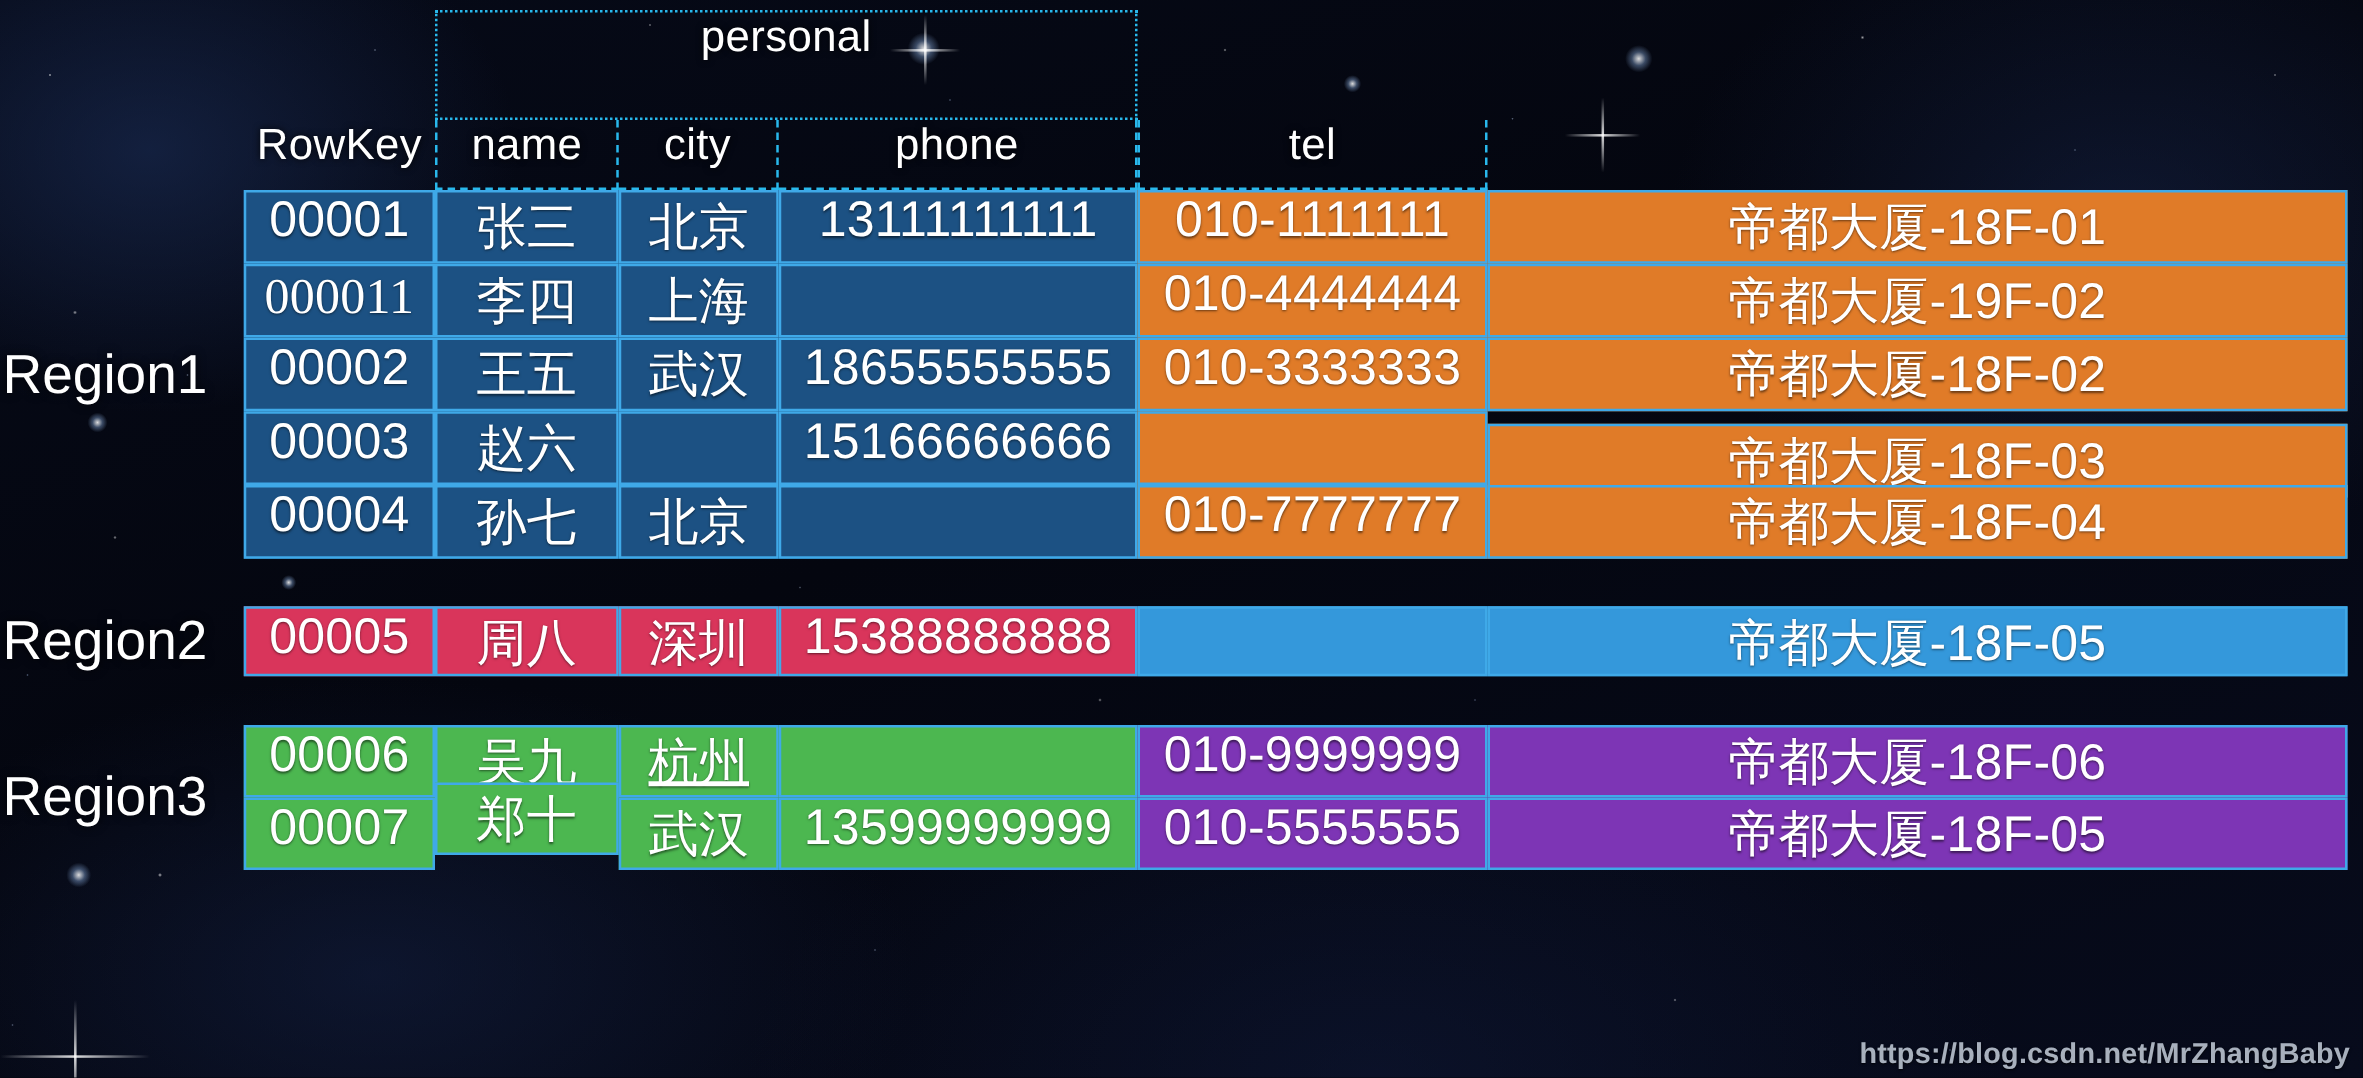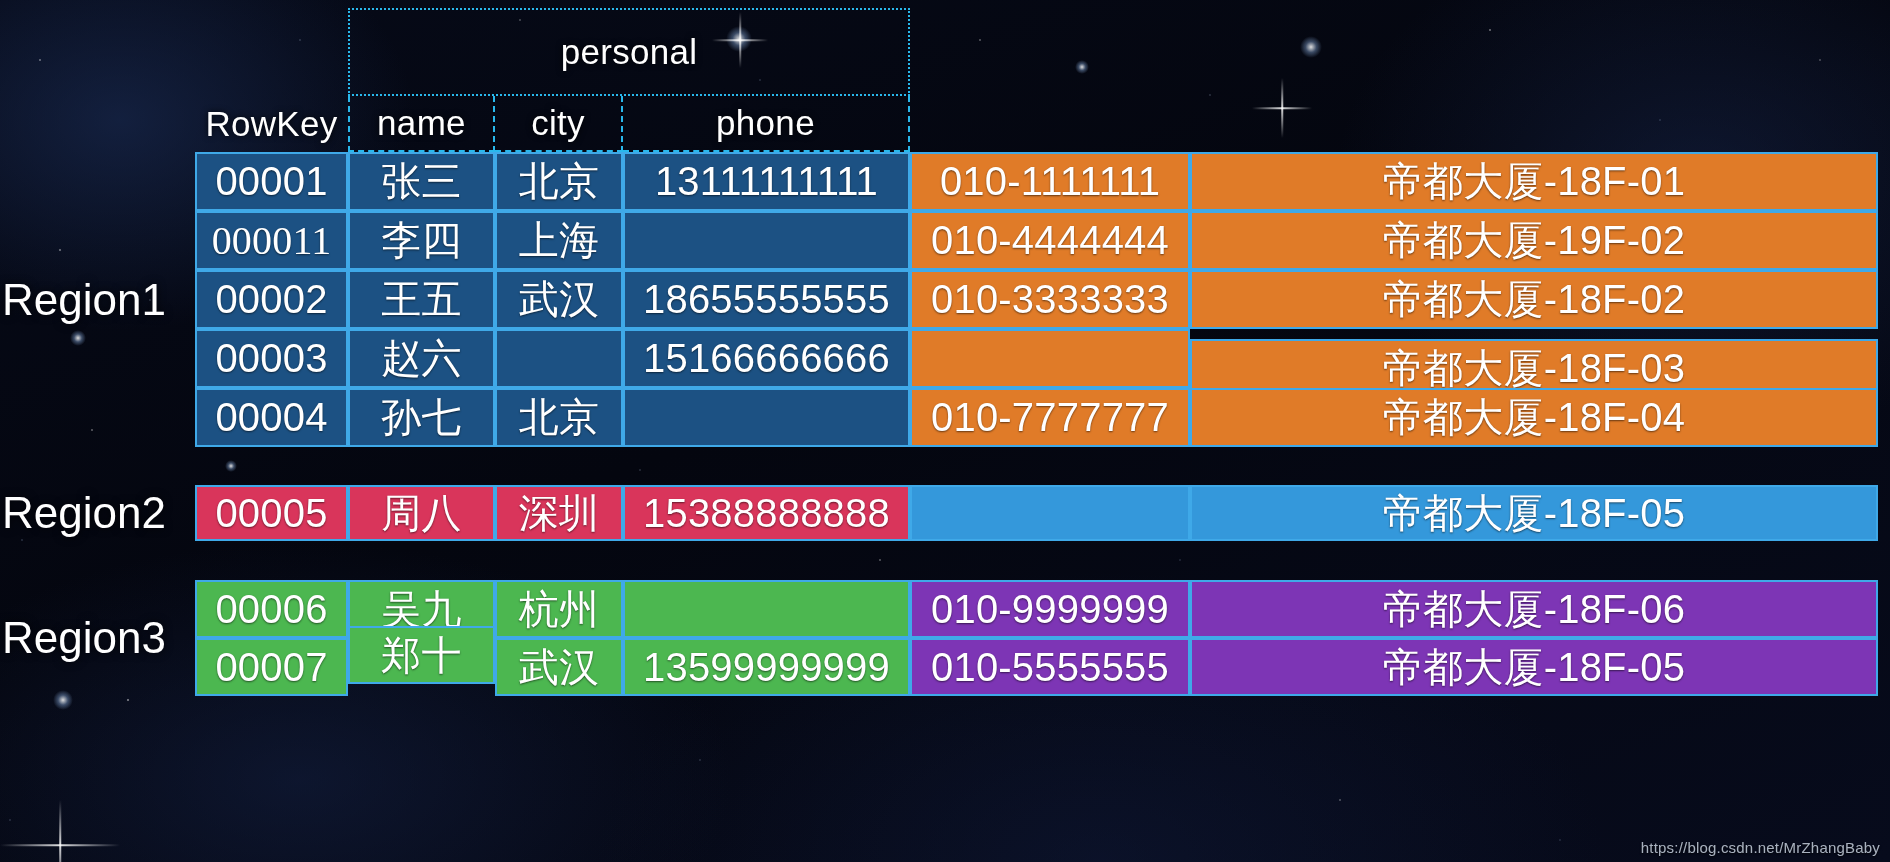--- a/index.html
+++ b/index.html
@@ -51,43 +51,44 @@
   .sparkle{position:absolute;pointer-events:none;}
   .sparkle::before,.sparkle::after{
     content:"";position:absolute;left:50%;top:50%;transform:translate(-50%,-50%);
     background:linear-gradient(to right,rgba(255,255,255,0),rgba(255,255,255,.85),rgba(255,255,255,0));
   }
   .sparkle::before{width:100%;height:1.5px;}
   .sparkle::after{width:1.5px;height:100%;
     background:linear-gradient(to bottom,rgba(255,255,255,0),rgba(255,255,255,.85),rgba(255,255,255,0));}
 
   
-  .cell{position:absolute;box-sizing:border-box;display:flex;align-items:center;justify-content:center;}
+  .cell{position:absolute;box-sizing:border-box;display:flex;align-items:flex-start;justify-content:center;}
   .hdr{
     color:#ffffff;font-size:35px;font-weight:400;letter-spacing:.3px;
     text-shadow:0 0 6px rgba(0,0,0,.9);
   }
   .grp{border:2px dotted #29b8ec;border-left-style:dotted;}
   .sub{border:2px dashed #29b8ec;border-top:none;}
   .dcell{
     border:2px solid #3fa9e8;
     font-size:40px;color:#ffffff;
     text-shadow:0 1px 2px rgba(0,0,0,.55);
     letter-spacing:.2px;
   }
   .region-label{
     position:absolute;font-size:44px;color:#ffffff;
     text-shadow:0 0 8px rgba(0,0,0,.8);
     display:flex;align-items:center;text-align:right;
   }
   .watermark{
     position:absolute;right:10px;bottom:6px;
-    font-size:15px;color:rgba(215,225,240,.78);
+    font-size:23px;color:rgba(215,225,240,.78);
     letter-spacing:.2px;
     text-shadow:0 1px 2px rgba(0,0,0,.8);
+    font-weight:bold;
   }
 </style>
 </head>
 <body>
 
 <div id="stage">
 
   <div class="stars s1"></div>
 
   <div class="glow" style="left:726px;top:26px;width:26px;height:26px;"></div>
@@ -108,20 +109,23 @@
     <span>RowKey</span>
   </div>
   <div class="cell hdr sub" style="left:348px;top:96px;width:147px;height:56px;">
     <span>name</span>
   </div>
   <div class="cell hdr sub" style="left:495px;top:96px;width:128px;height:56px;border-left:none;">
     <span>city</span>
   </div>
   <div class="cell hdr sub" style="left:623px;top:96px;width:287px;height:56px;border-left:none;">
     <span>phone</span>
+  </div>
+  <div class="cell hdr sub" style="left:910px;top:96px;width:280px;height:56px;">
+    <span>tel</span>
   </div>
 
   <div id="regions-layer">
       <div class="region-label" style="left: 2px; top: 273.5px; height: 52px;">Region1</div>
       <div class="cell dcell" style="left: 195px; top: 152px; width: 153px; height: 59px; background: rgb(28, 81, 131);">00001</div>
       <div class="cell dcell" style="left: 348px; top: 152px; width: 147px; height: 59px; background: rgb(28, 81, 131);">张三</div>
       <div class="cell dcell" style="left: 495px; top: 152px; width: 128px; height: 59px; background: rgb(28, 81, 131);">北京</div>
       <div class="cell dcell" style="left: 623px; top: 152px; width: 287px; height: 59px; background: rgb(28, 81, 131);">13111111111</div>
       <div class="cell dcell" style="left: 910px; top: 152px; width: 280px; height: 59px; background: rgb(224, 123, 40);">010-1111111</div>
       <div class="cell dcell" style="left: 1190px; top: 152px; width: 688px; height: 59px; background: rgb(224, 123, 40);">帝都大厦-18F-01</div>
@@ -152,21 +156,21 @@
       <div class="region-label" style="left: 2px; top: 487px; height: 52px;">Region2</div>
       <div class="cell dcell" style="left: 195px; top: 485px; width: 153px; height: 56px; background: rgb(217, 53, 91);">00005</div>
       <div class="cell dcell" style="left: 348px; top: 485px; width: 147px; height: 56px; background: rgb(217, 53, 91);">周八</div>
       <div class="cell dcell" style="left: 495px; top: 485px; width: 128px; height: 56px; background: rgb(217, 53, 91);">深圳</div>
       <div class="cell dcell" style="left: 623px; top: 485px; width: 287px; height: 56px; background: rgb(217, 53, 91);">15388888888</div>
       <div class="cell dcell" style="left: 910px; top: 485px; width: 280px; height: 56px; background: rgb(52, 152, 219);"></div>
       <div class="cell dcell" style="left: 1190px; top: 485px; width: 688px; height: 56px; background: rgb(52, 152, 219);">帝都大厦-18F-05</div>
       <div class="region-label" style="left: 2px; top: 612px; height: 52px;">Region3</div>
       <div class="cell dcell" style="left: 195px; top: 580px; width: 153px; height: 58px; background: rgb(76, 183, 80);">00006</div>
       <div class="cell dcell" style="left: 348px; top: 580px; width: 147px; height: 58px; background: rgb(76, 183, 80);">吴九</div>
-      <div class="cell dcell" style="left: 495px; top: 580px; width: 128px; height: 58px; background: rgb(76, 183, 80);">杭州</div>
+      <div class="cell dcell" style="left: 495px; top: 580px; width: 128px; height: 58px; background: rgb(76, 183, 80); text-decoration: underline;">杭州</div>
       <div class="cell dcell" style="left: 623px; top: 580px; width: 287px; height: 58px; background: rgb(76, 183, 80);"></div>
       <div class="cell dcell" style="left: 910px; top: 580px; width: 280px; height: 58px; background: rgb(125, 53, 181);">010-9999999</div>
       <div class="cell dcell" style="left: 1190px; top: 580px; width: 688px; height: 58px; background: rgb(125, 53, 181);">帝都大厦-18F-06</div>
       <div class="cell dcell" style="left: 195px; top: 638px; width: 153px; height: 58px; background: rgb(76, 183, 80);">00007</div>
       <div class="cell dcell" style="left: 348px; top: 626px; width: 147px; height: 58px; background: rgb(76, 183, 80);">郑十</div>
       <div class="cell dcell" style="left: 495px; top: 638px; width: 128px; height: 58px; background: rgb(76, 183, 80);">武汉</div>
       <div class="cell dcell" style="left: 623px; top: 638px; width: 287px; height: 58px; background: rgb(76, 183, 80);">13599999999</div>
       <div class="cell dcell" style="left: 910px; top: 638px; width: 280px; height: 58px; background: rgb(125, 53, 181);">010-5555555</div>
       <div class="cell dcell" style="left: 1190px; top: 638px; width: 688px; height: 58px; background: rgb(125, 53, 181);">帝都大厦-18F-05</div>
     </div>

